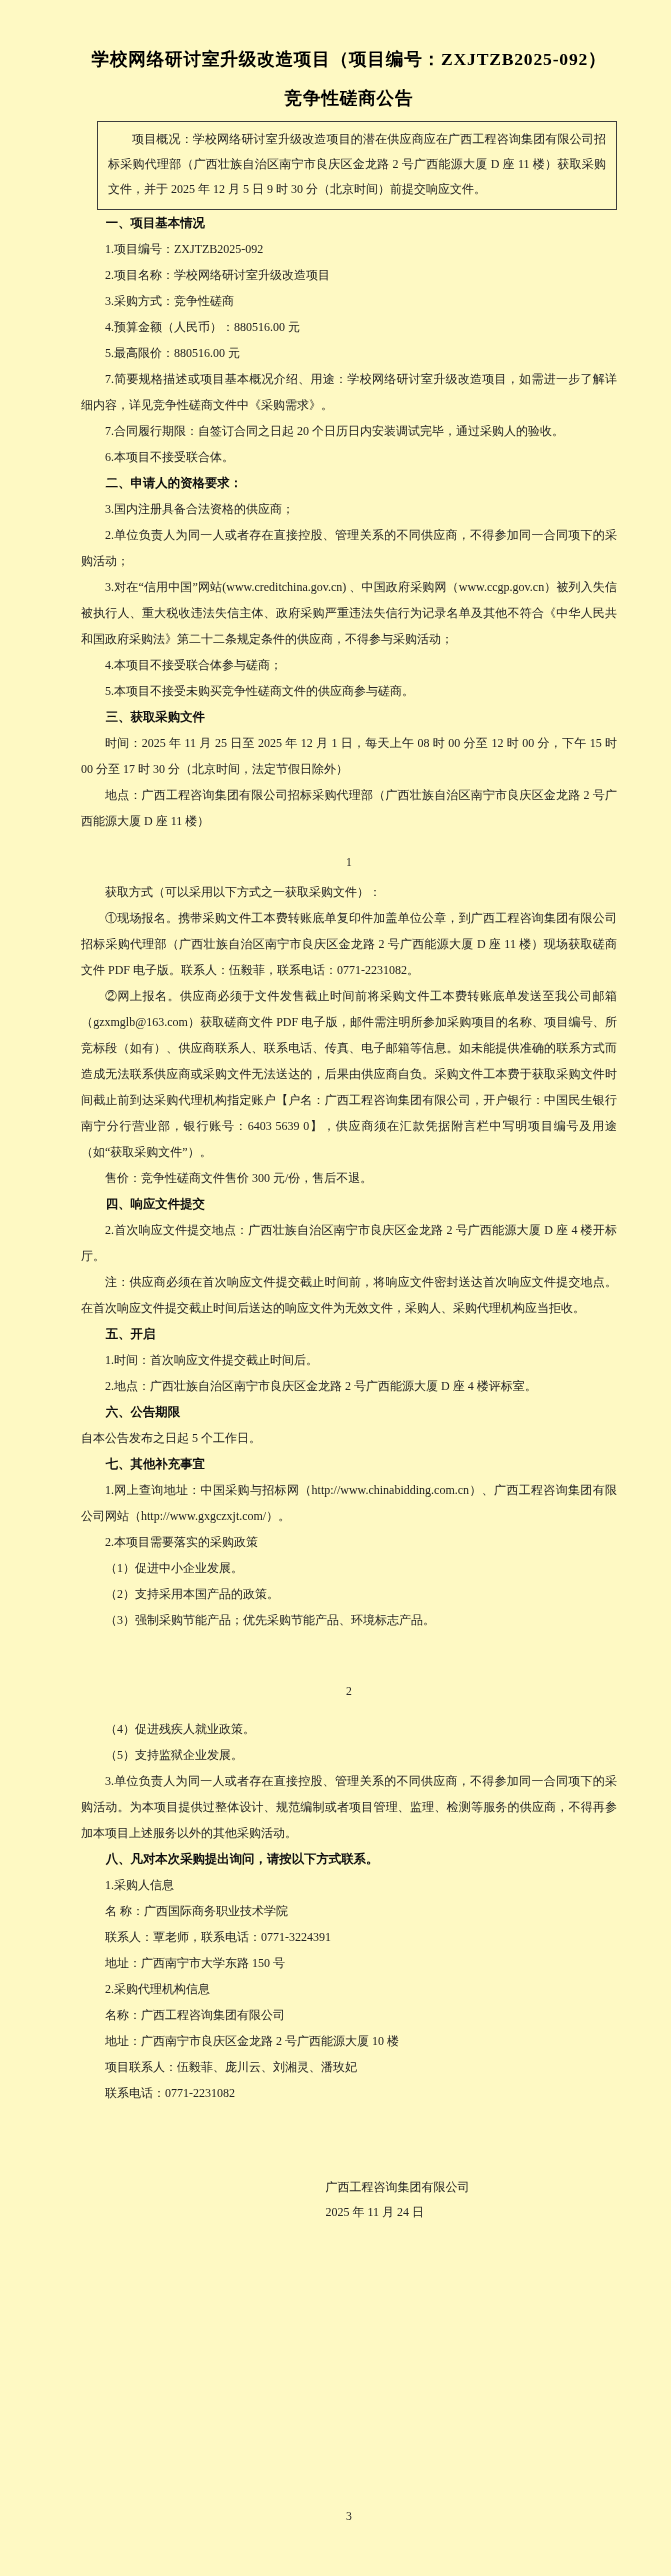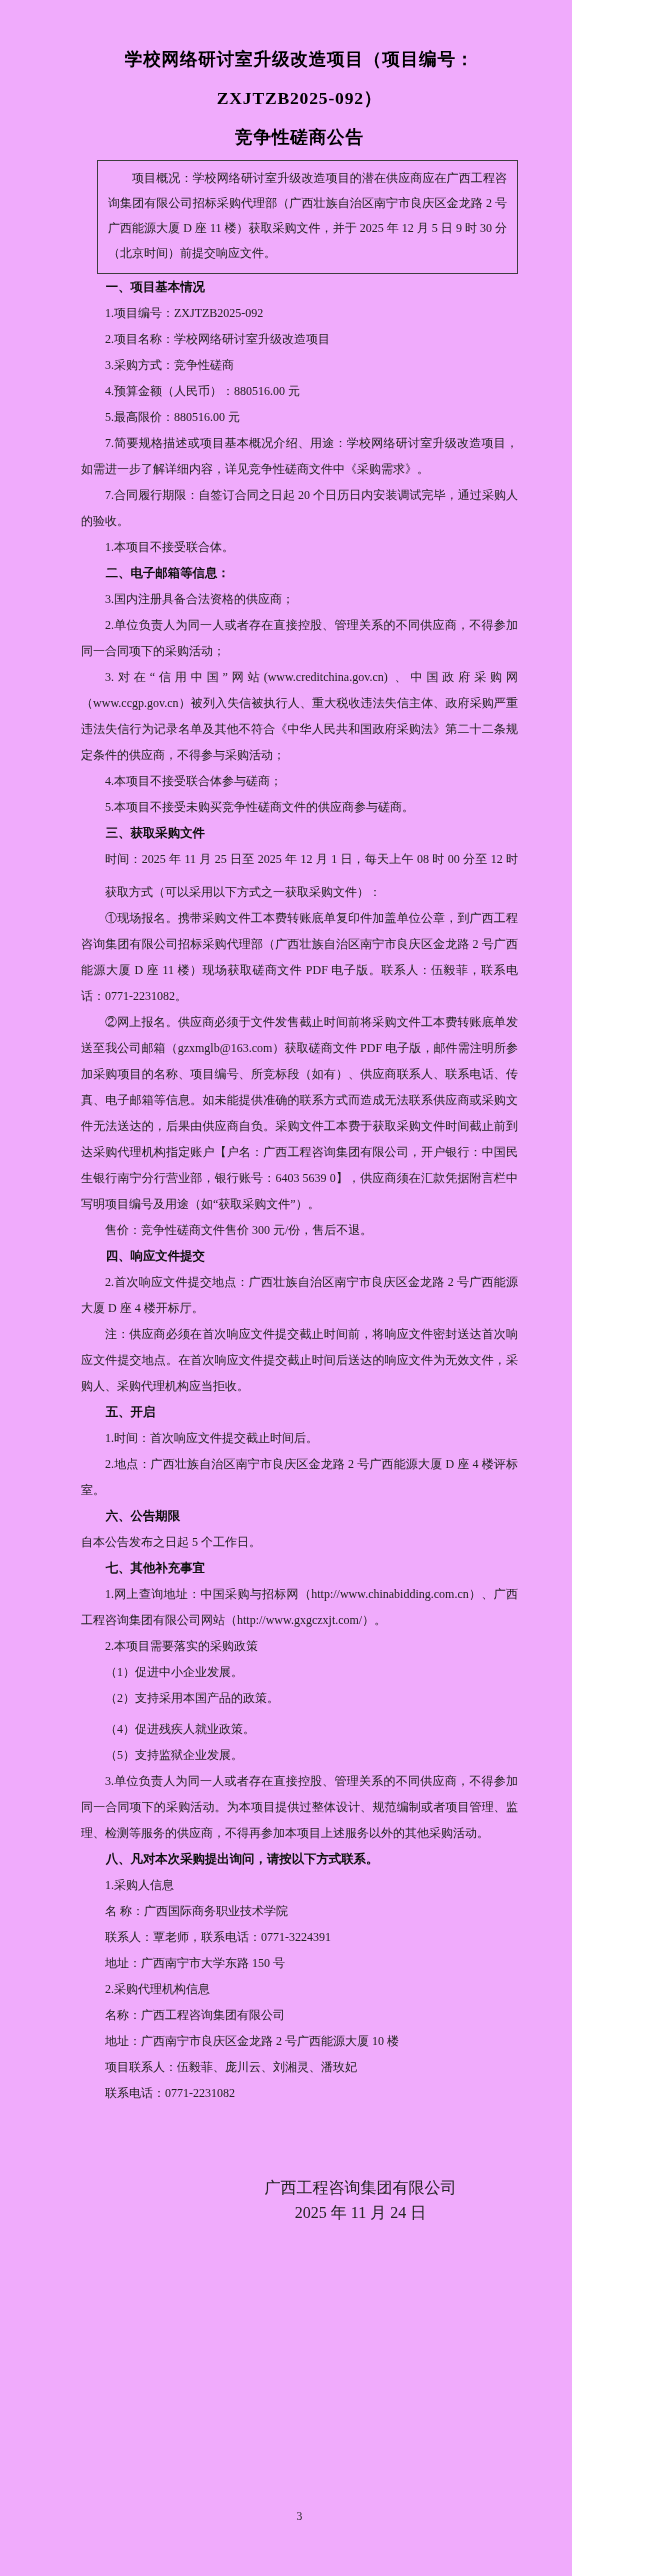--- a/index.html
+++ b/index.html
@@ -4,21 +4,21 @@
 <style>
   * { margin:0; padding:0; box-sizing:border-box; }
   html, body { background:#ffffff; }
   body {
     width:671px;
     font-family:"Liberation Serif","DejaVu Serif",serif;
     color:#1e1e1e;
     -webkit-font-smoothing:antialiased;
   }
   .doc {
-    width:572px; height:2576px; overflow:hidden; background:#f0abfc;
+    width:671px; height:2576px; overflow:hidden; background:#fef9c3;
   }
   .page {
     display:flex; flex-direction:column;
     padding:0 54px 0 81px;
     overflow:hidden;
   }
   .page-1 { height:877px; padding-top:40px; }
   .page-2 { height:829px;  padding-top:1.7px;  }
   .page-3 { height:870px; padding-top:10px; }
 
@@ -40,23 +40,23 @@
     font-weight:bold; font-size:12.4px; line-height:26px;
     text-indent:2em; color:#101010;
     font-family:"Liberation Sans","DejaVu Sans",sans-serif;
   }
   .para {
     font-size:12px; line-height:26px;
     text-indent:2em; text-align:justify; color:#232323;
   }
   .para.noindent { text-indent:0; }
   .sign-line {
-    font-size:16px; line-height:25px;
+    font-size:12px; line-height:25px;
     width:268px; margin-left:auto; margin-right:23.5px;
-    text-align:center; color:#232323;
+    color:#232323;
   }
   .para + .sign-line { margin-top:69px; }
   .page-number {
     margin-top:auto;
     text-align:center; font-size:11.7px; line-height:25px;
     color:#2b2b2b; padding-bottom:2.5px;
   }
   .page-3 .page-number { padding-bottom:47px; }
 </style>
 </head>
@@ -69,29 +69,30 @@
         <div class="doc-title">竞争性磋商公告</div>
         <div class="overview-box">项目概况：学校网络研讨室升级改造项目的潜在供应商应在广西工程咨询集团有限公司招标采购代理部（广西壮族自治区南宁市良庆区金龙路 2 号广西能源大厦 D 座 11 楼）获取采购文件，并于 2025 年 12 月 5 日 9 时 30 分（北京时间）前提交响应文件。</div>
         <div class="sec-heading">一、项目基本情况</div>
         <p class="para">1.项目编号：ZXJTZB2025-092</p>
         <p class="para">2.项目名称：学校网络研讨室升级改造项目</p>
         <p class="para">3.采购方式：竞争性磋商</p>
         <p class="para">4.预算金额（人民币）：880516.00 元</p>
         <p class="para">5.最高限价：880516.00 元</p>
         <p class="para">7.简要规格描述或项目基本概况介绍、用途：学校网络研讨室升级改造项目，如需进一步了解详细内容，详见竞争性磋商文件中《采购需求》。</p>
         <p class="para">7.合同履行期限：自签订合同之日起 20 个日历日内安装调试完毕，通过采购人的验收。</p>
-        <p class="para">1.本项目不接受联合体。</p>
-        <div class="sec-heading">二、电子邮箱等信息：</div>
+        <p class="para">6.本项目不接受联合体。</p>
+        <div class="sec-heading">二、申请人的资格要求：</div>
         <p class="para">3.国内注册具备合法资格的供应商；</p>
         <p class="para">2.单位负责人为同一人或者存在直接控股、管理关系的不同供应商，不得参加同一合同项下的采购活动；</p>
         <p class="para">3.对在“信用中国”网站(www.creditchina.gov.cn) 、中国政府采购网（www.ccgp.gov.cn）被列入失信被执行人、重大税收违法失信主体、政府采购严重违法失信行为记录名单及其他不符合《中华人民共和国政府采购法》第二十二条规定条件的供应商，不得参与采购活动；</p>
         <p class="para">4.本项目不接受联合体参与磋商；</p>
         <p class="para">5.本项目不接受未购买竞争性磋商文件的供应商参与磋商。</p>
         <div class="sec-heading">三、获取采购文件</div>
         <p class="para">时间：2025 年 11 月 25 日至 2025 年 12 月 1 日，每天上午 08 时 00 分至 12 时 00 分，下午 15 时 00 分至 17 时 30 分（北京时间，法定节假日除外）</p>
+        <p class="para">地点：广西工程咨询集团有限公司招标采购代理部（广西壮族自治区南宁市良庆区金龙路 2 号广西能源大厦 D 座 11 楼）</p>
       </div>
     <div class="page-number">1</div>
   </section>
   <section class="page page-2">
     <div class="page-content">
         <p class="para">获取方式（可以采用以下方式之一获取采购文件）：</p>
         <p class="para">①现场报名。携带采购文件工本费转账底单复印件加盖单位公章，到广西工程咨询集团有限公司招标采购代理部（广西壮族自治区南宁市良庆区金龙路 2 号广西能源大厦 D 座 11 楼）现场获取磋商文件 PDF 电子版。联系人：伍毅菲，联系电话：0771-2231082。</p>
         <p class="para">②网上报名。供应商必须于文件发售截止时间前将采购文件工本费转账底单发送至我公司邮箱（gzxmglb@163.com）获取磋商文件 PDF 电子版，邮件需注明所参加采购项目的名称、项目编号、所竞标段（如有）、供应商联系人、联系电话、传真、电子邮箱等信息。如未能提供准确的联系方式而造成无法联系供应商或采购文件无法送达的，后果由供应商自负。采购文件工本费于获取采购文件时间截止前到达采购代理机构指定账户【户名：广西工程咨询集团有限公司，开户银行：中国民生银行南宁分行营业部，银行账号：6403 5639 0】，供应商须在汇款凭据附言栏中写明项目编号及用途（如“获取采购文件”）。</p>
         <p class="para">售价：竞争性磋商文件售价 300 元/份，售后不退。</p>
         <div class="sec-heading">四、响应文件提交</div>

